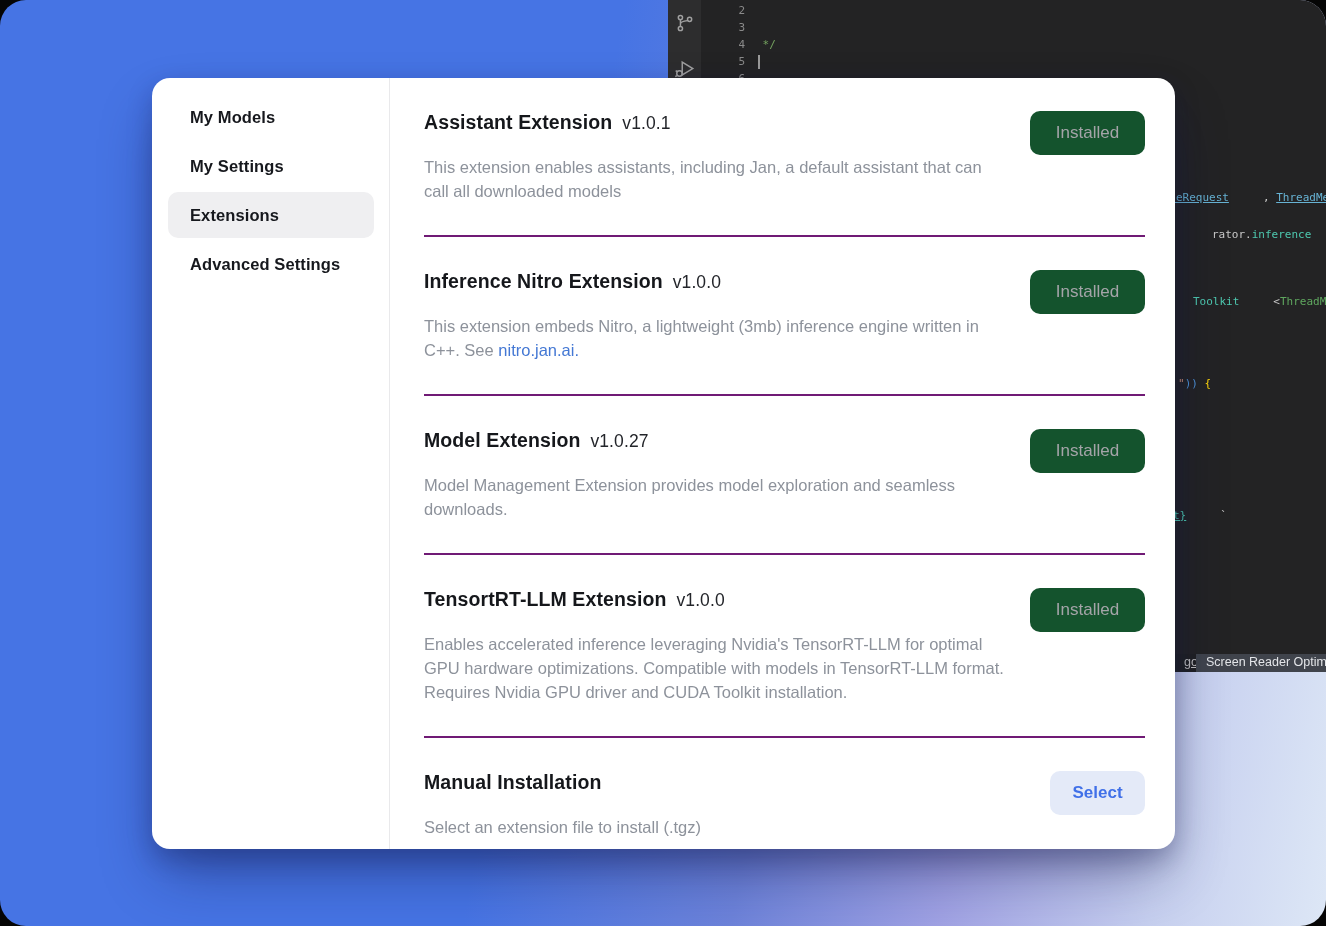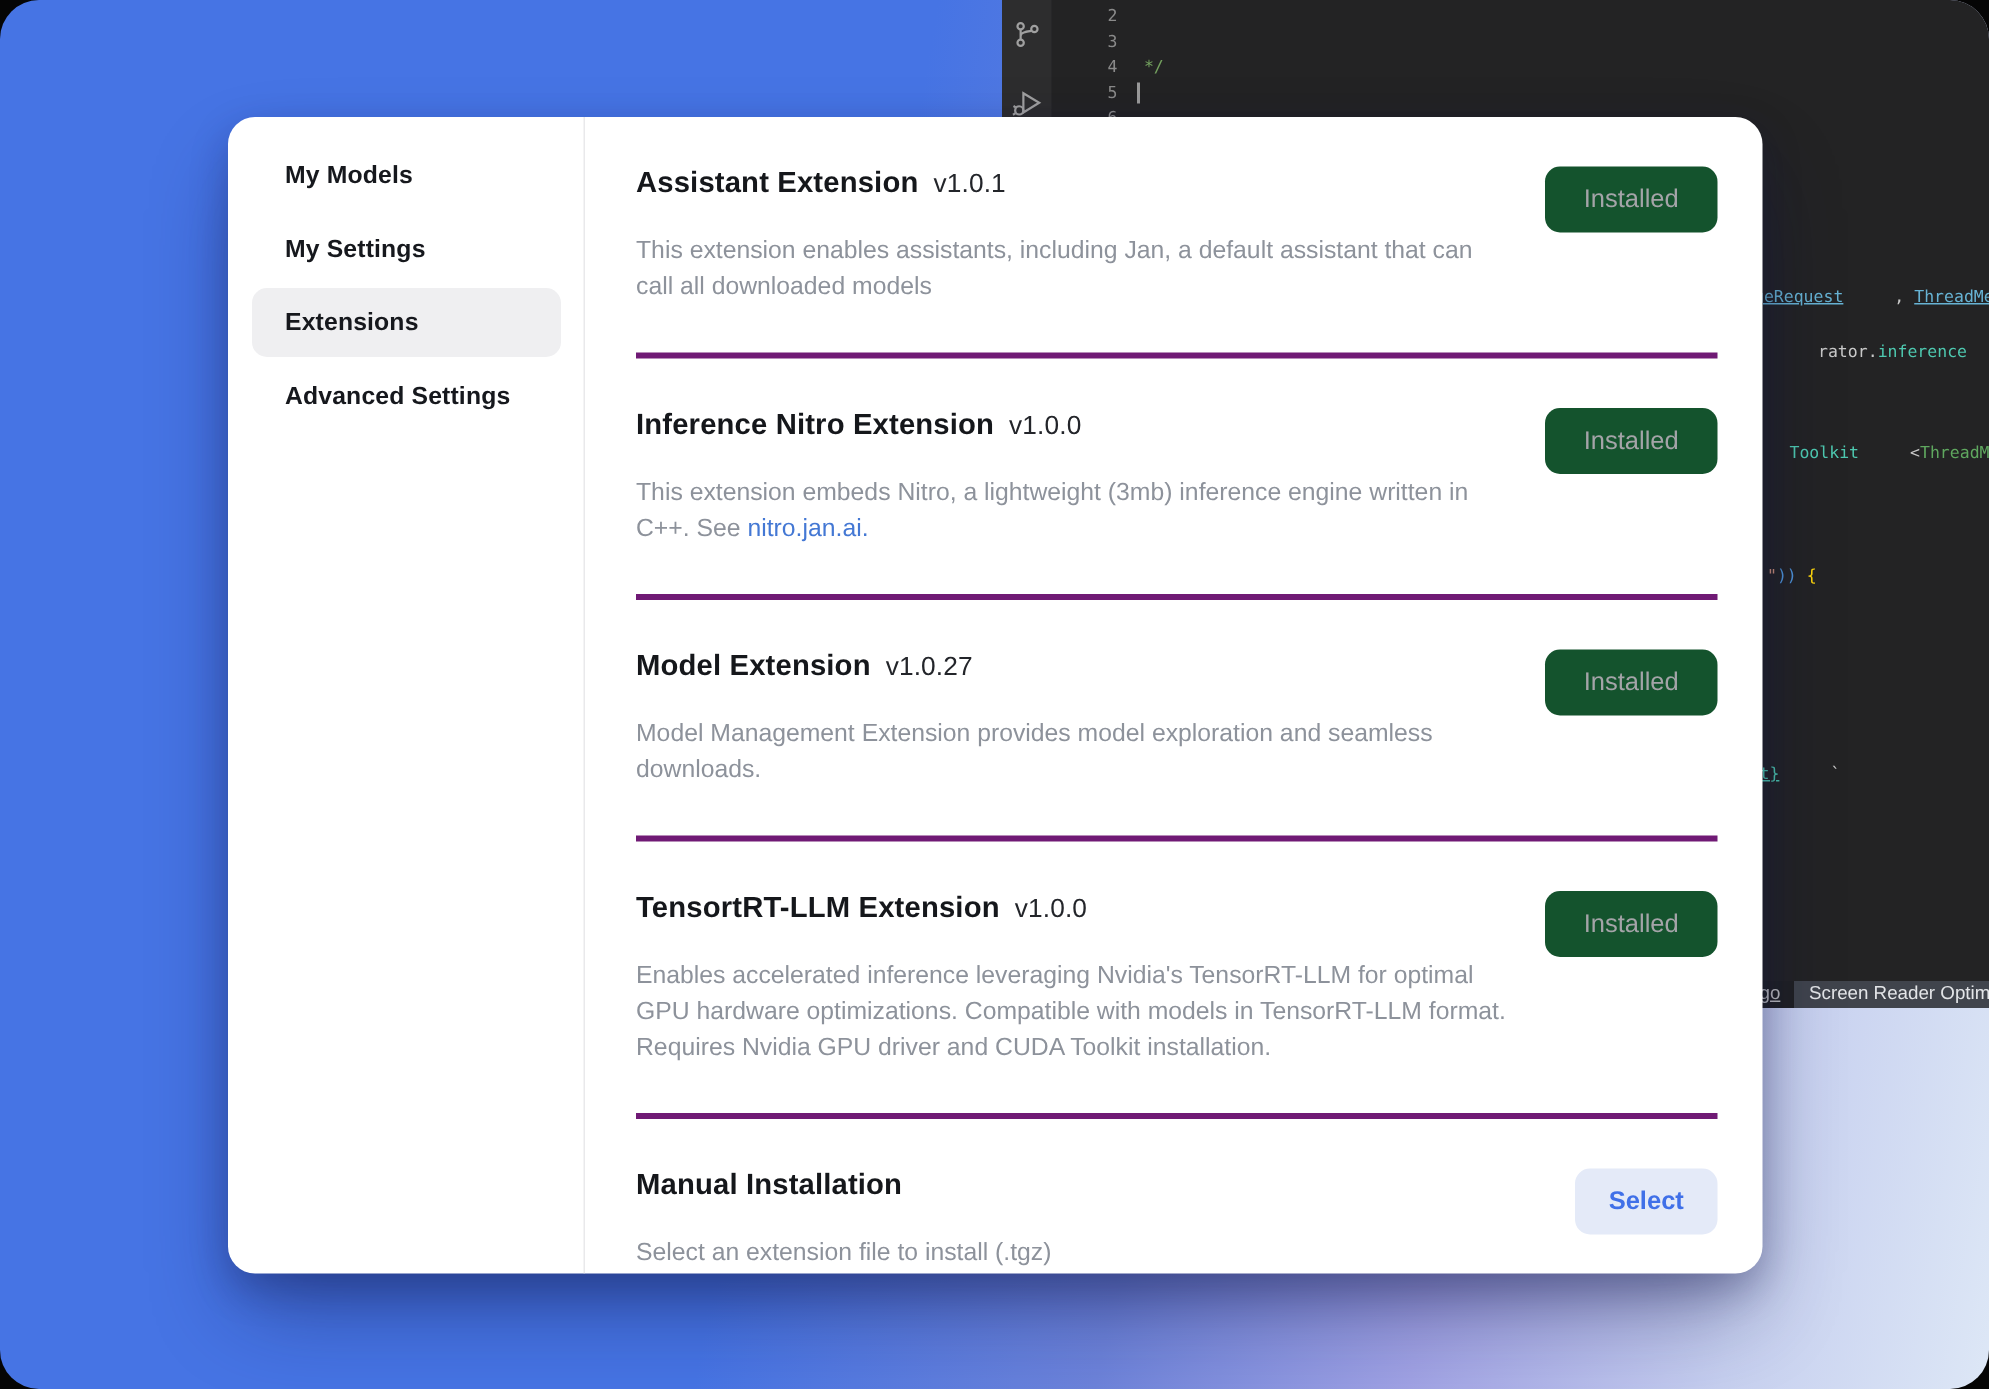--- a/index.html
+++ b/index.html
@@ -47,42 +47,42 @@
   .frag { position:absolute; white-space:pre; line-height:17px; }
   .frag1 { left:510px; top:226px; }
   .frag2 { left:525px; top:293px; }
   .frag3 { left:510px; top:375px; }
   .frag4 { left:505px; top:507px; }
 
   .status-bar {
     position:absolute; left:0; bottom:0; width:100%; height:18px; background:#202122;
     font-family:"Liberation Sans", sans-serif; font-size:12.5px; color:#c0c0c0;
   }
-  .status-left { position:absolute; left:505px; top:1px;text-decoration:underline; }
+  .status-left { position:absolute; left:516px; top:1px;text-decoration:underline; }
   .status-seg {
     position:absolute; left:528px; top:0; right:0; height:18px; background:#40444c;
     color:#e3e5e8; padding:1px 0 0 10px; white-space:nowrap; overflow:hidden;
   }
 
   
   .card {
     position:absolute; left:152px; top:78px; width:1023px; height:771px;
     background:#ffffff; border-radius:18px; overflow:hidden; display:flex;
     box-shadow:0 30px 60px -10px rgba(15,20,70,.45), 0 10px 25px rgba(15,20,70,.25);
   }
   .sidebar { width:238px; flex:none; padding-top:16px; border-right:1px solid #e9e9eb; }
   .nav-item {
     height:46px; display:flex; align-items:center; padding-left:22px;
     margin:0 15px 3px 16px; border-radius:10px;
     font-size:16.5px; font-weight:700; color:#16181d; cursor:pointer; letter-spacing:.1px;
   }
   .nav-item.active { background:#efeff1; }
 
   .content { flex:1; padding:0 30px 0 34px; }
-  .row { display:flex; align-items:flex-start; padding:33px 0 32px; border-bottom:4px solid #701a75; }
+  .row { display:flex; align-items:flex-start; padding:33px 0 32px; border-bottom:2px solid #701a75; }
   .row:last-child { border-bottom:none; }
   .row-text { flex:1; min-width:0; padding-right:20px; }
   .row-head { font-size:19.5px; font-weight:700; color:#15171b; letter-spacing:.1px; }
   .row-version { font-weight:400; font-size:17.5px; color:#23252a; margin-left:10px; }
   .row-desc { margin-top:21px; font-size:16.5px; line-height:24px; color:#8d929b; max-width:580px; }
   .row-desc a { color:#4478d4; text-decoration:none; cursor:pointer; }
 
   .btn {
     flex:none; border:none; border-radius:10px; cursor:pointer;
     font-family:"Liberation Sans", sans-serif;

